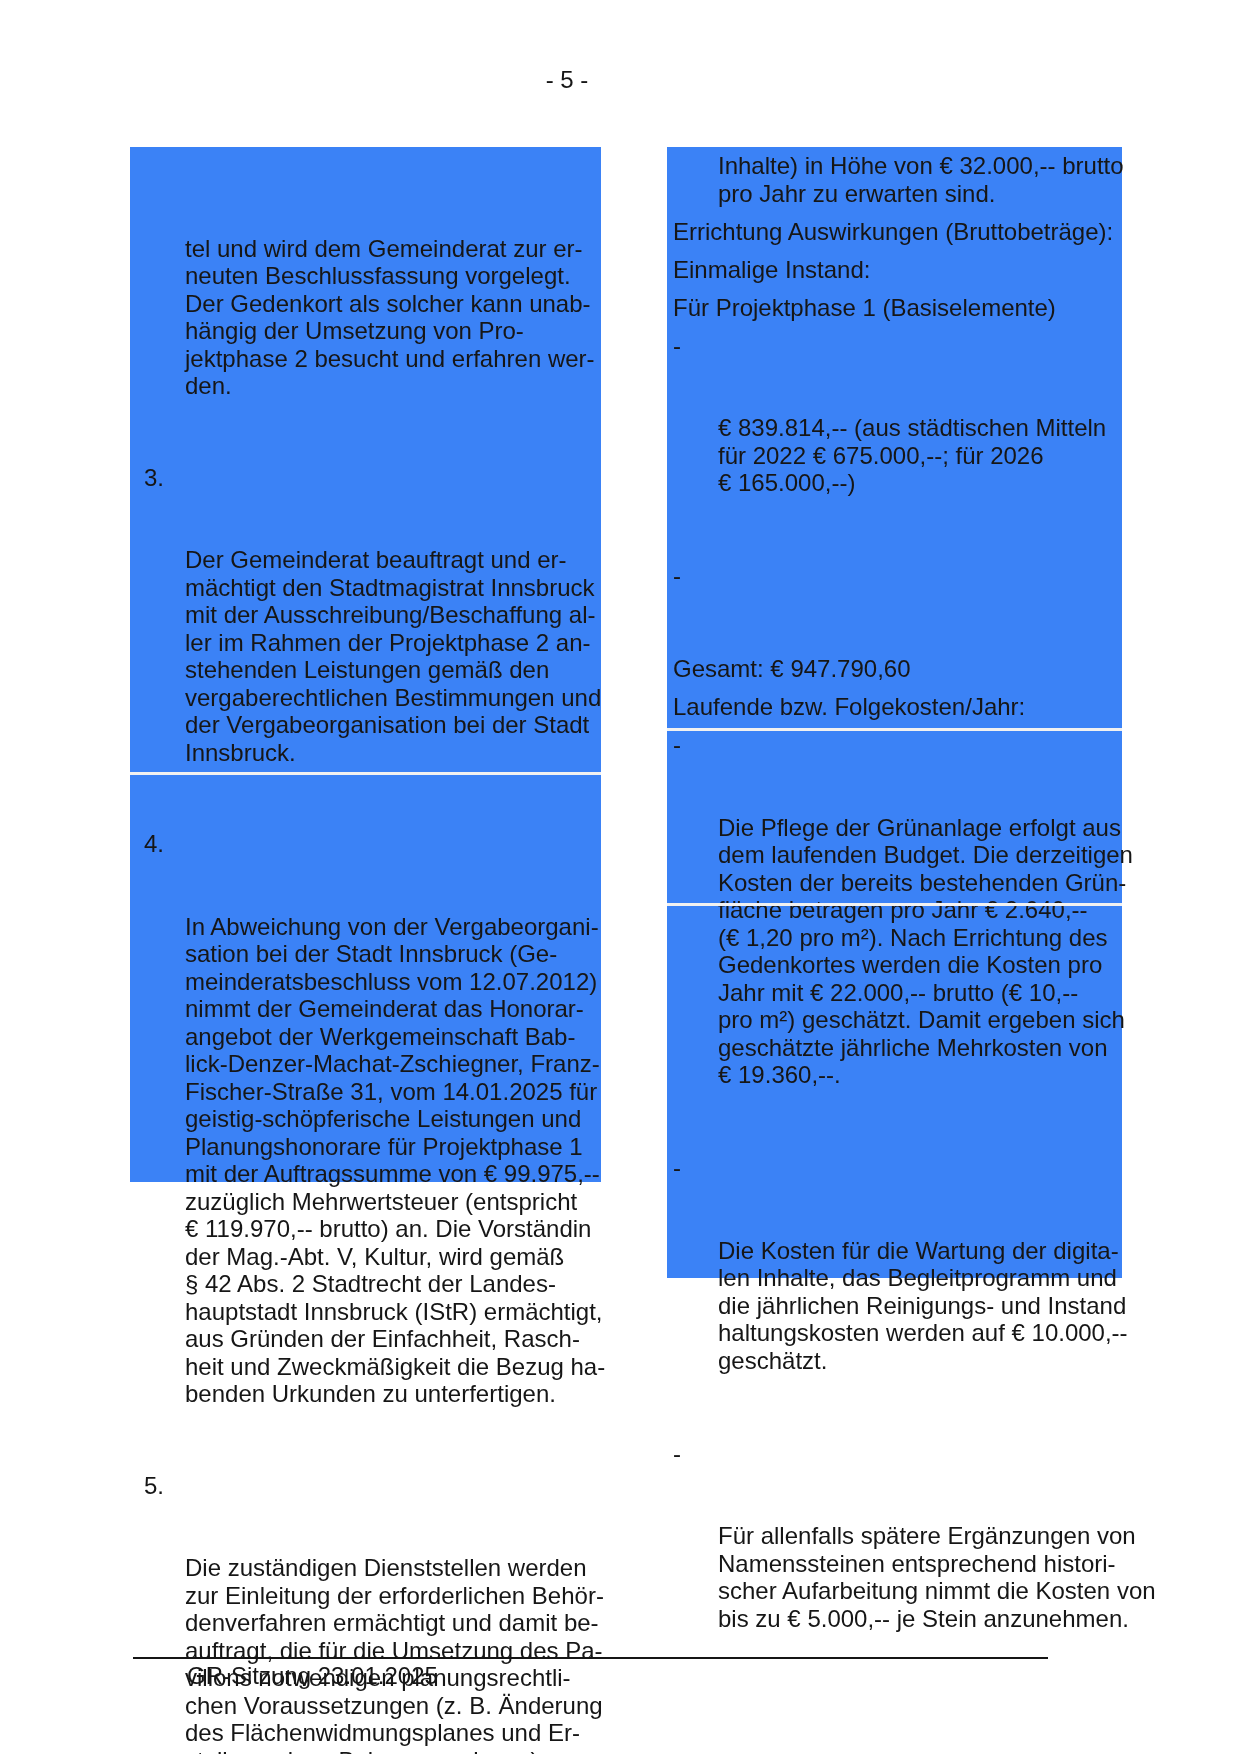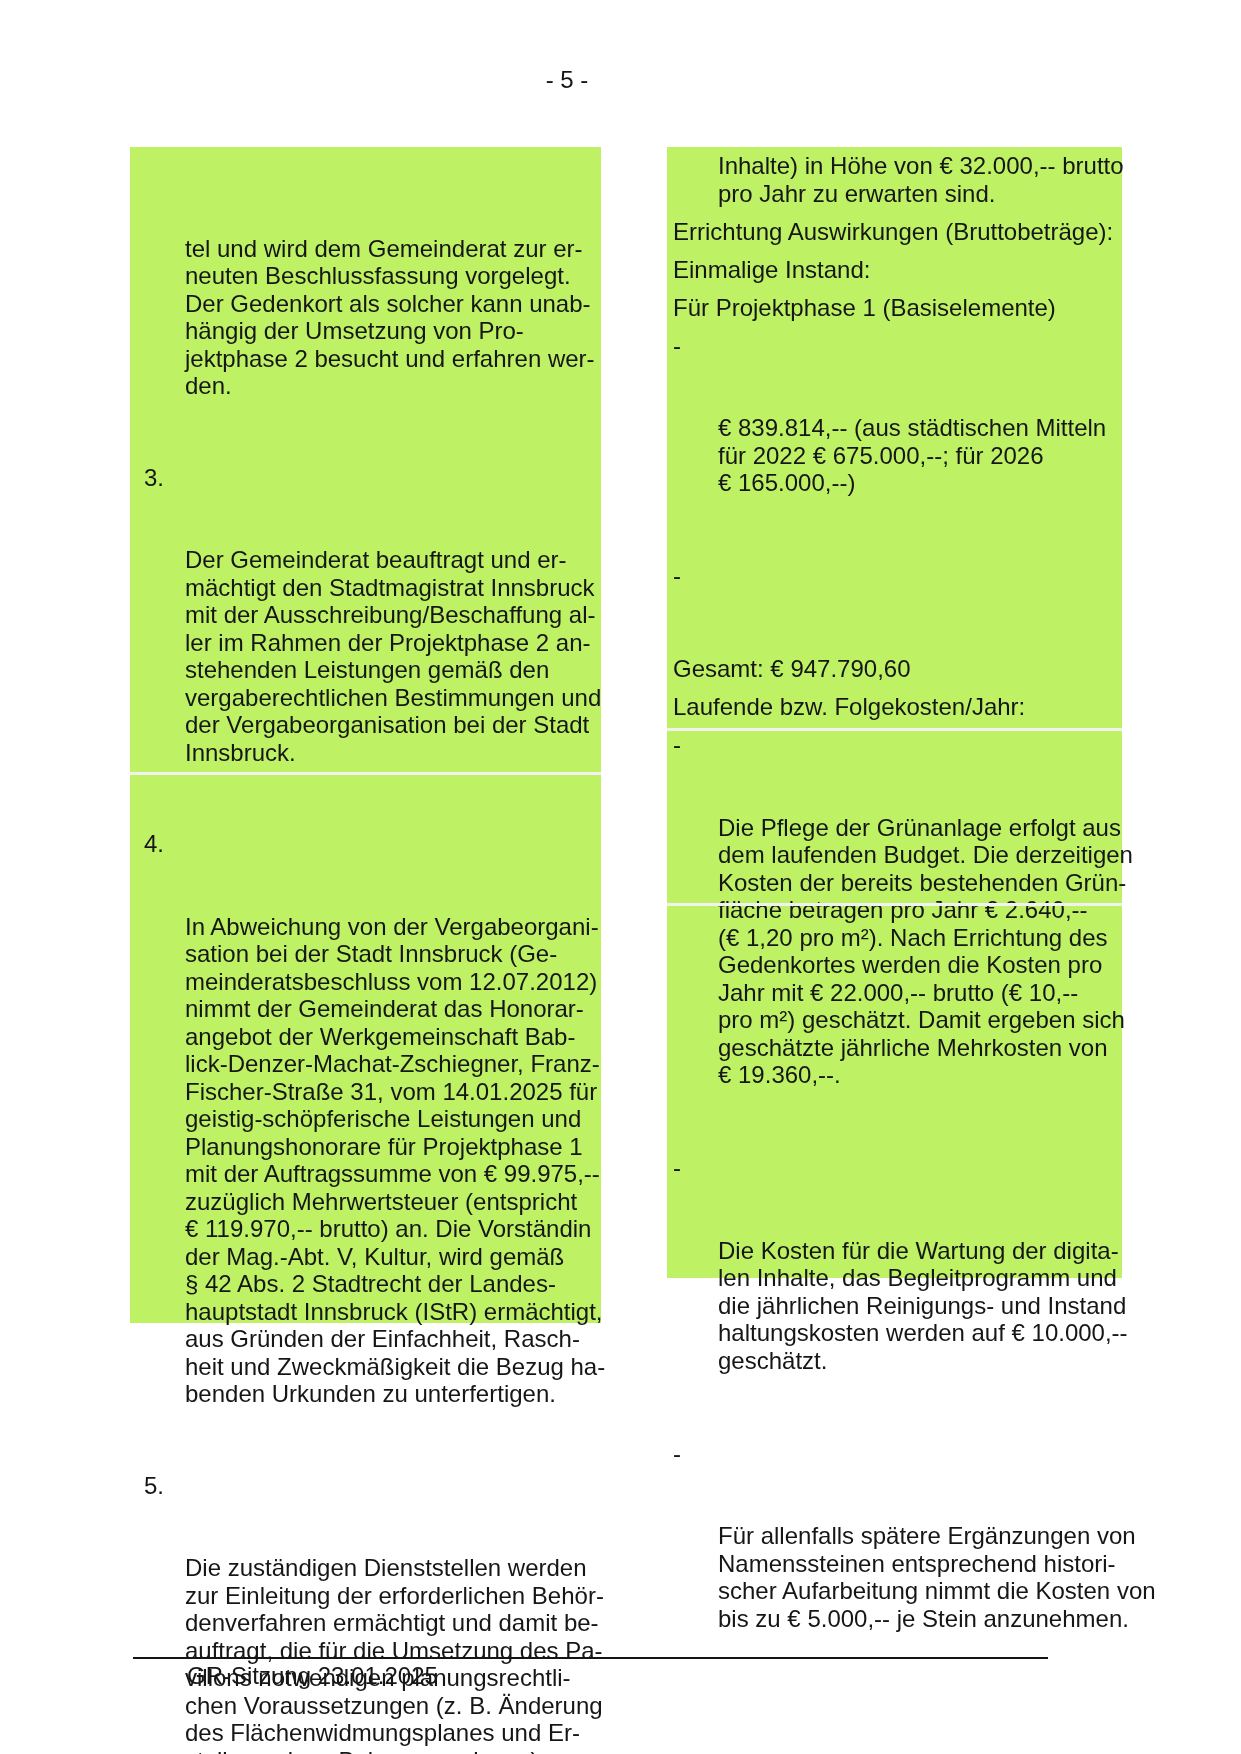--- a/index.html
+++ b/index.html
@@ -5,22 +5,22 @@
   html, body { margin:0; padding:0; background:#ffffff; }
   .page {
     position:relative; width:1241px; height:1754px; background:#ffffff;
     font-family:"Liberation Sans", sans-serif;
     font-size:24px; line-height:27.5px; color:#161616;
     overflow:hidden;
   }
   .pagenum {
     position:absolute; top:66px; left:0; width:1134px; text-align:center;
   }
-  .col { position:absolute; background:#bef264; box-sizing:border-box; }
-  .col-left  { left:130px; top:147px; width:471px; height:1176px; padding:5px 0 0 14px; }
+  .col { position:absolute; background:#3b82f6; box-sizing:border-box; }
+  .col-left  { left:130px; top:147px; width:471px; height:1035px; padding:5px 0 0 14px; }
   .col-right { left:667px; top:147px; width:455px; height:1131px; padding:5px 0 0 6px; }
 
   .blk { margin:0 0 9px 0; white-space:pre; }
   .col-right .blk { margin-bottom:10.5px; }
   .blk:last-child { margin-bottom:0; }
 
   .lrow { position:relative; padding-left:41px; }
   .lnum { position:absolute; left:0; top:0; }
 
   .rind { padding-left:45px; }

